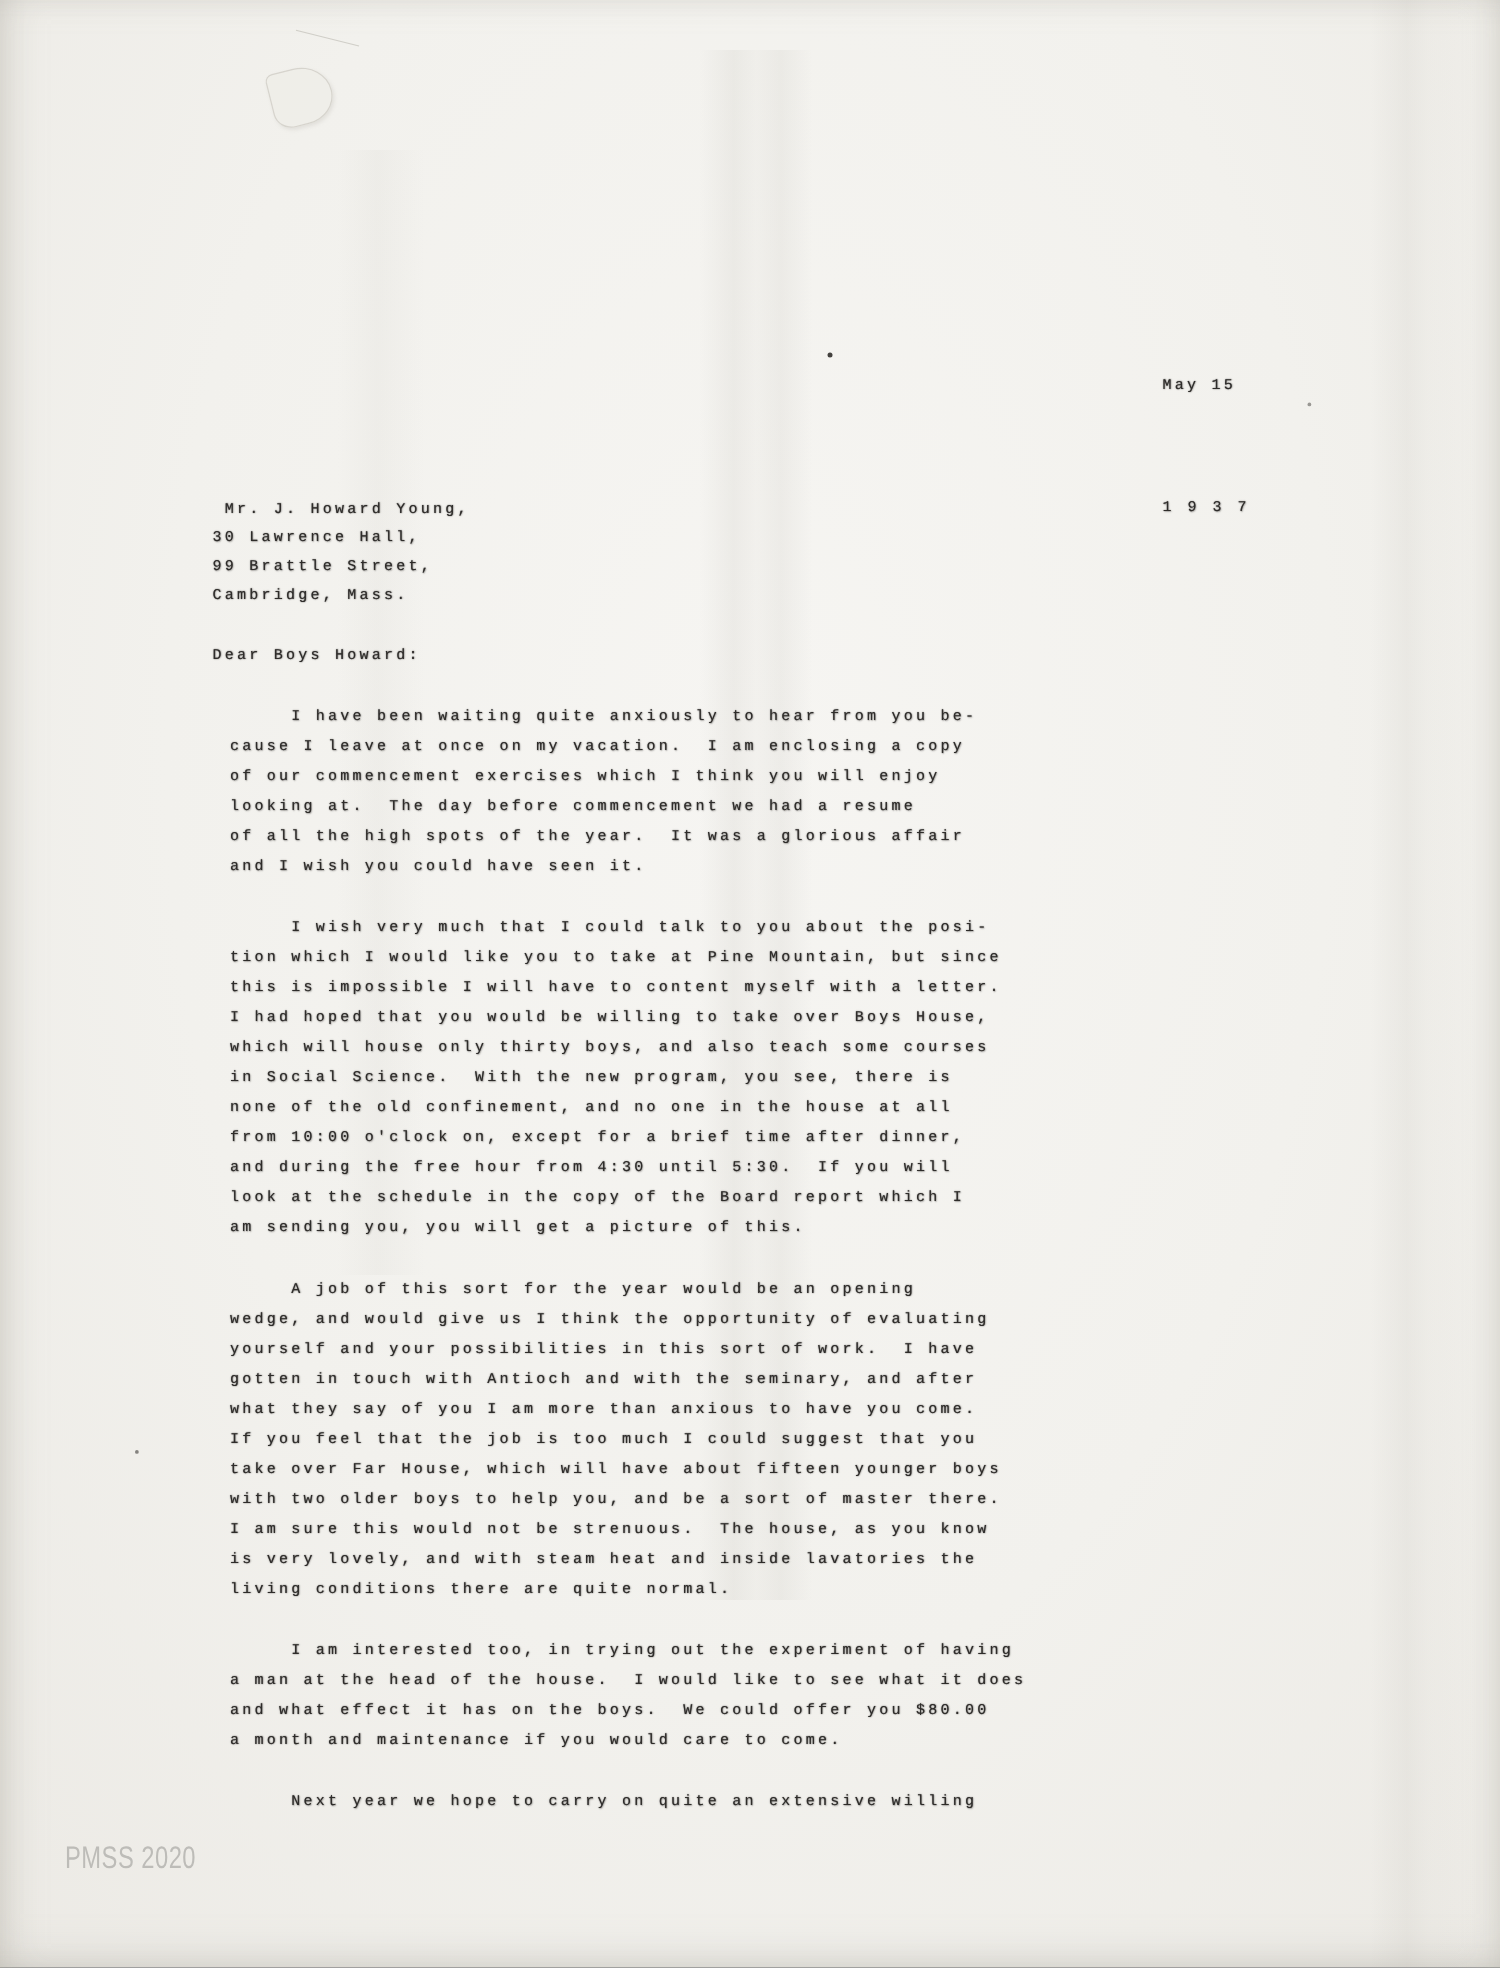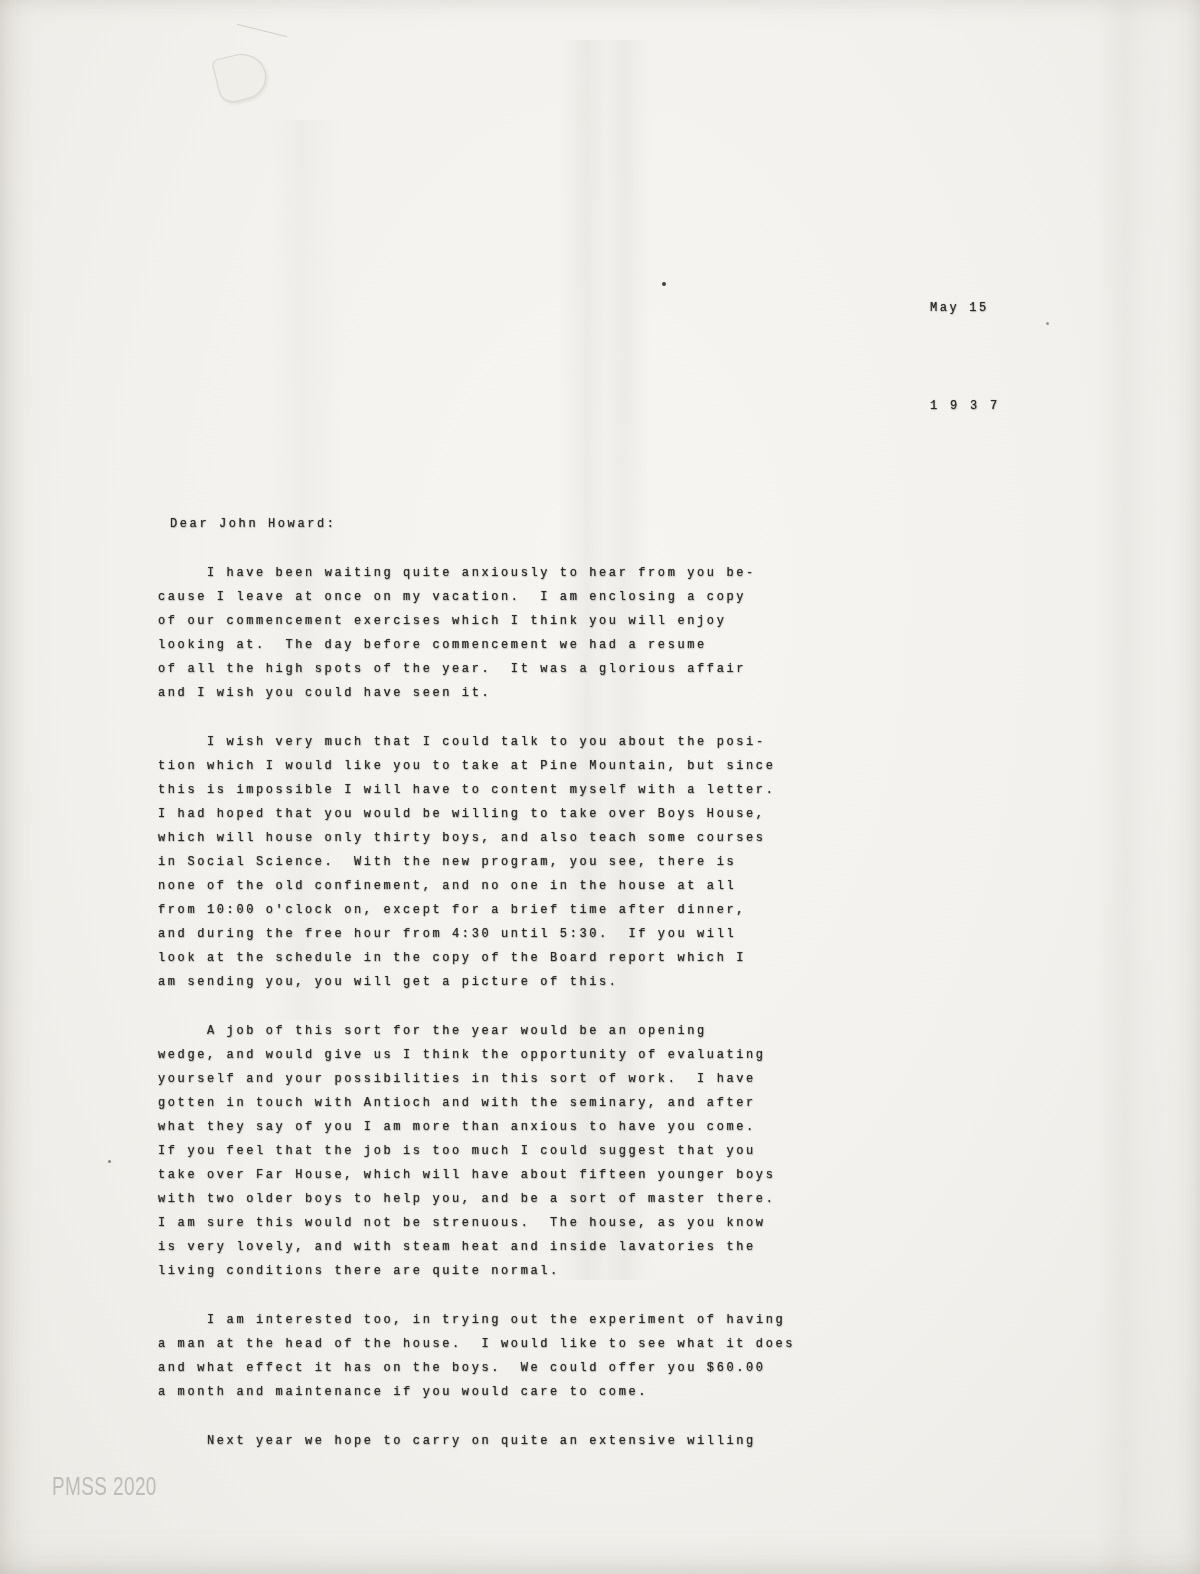--- a/index.html
+++ b/index.html
@@ -92,21 +92,21 @@
     position: absolute;
     left: 170px; top: 396px;
     line-height: 23px;
   }
   .salutation {
     position: absolute;
     left: 170px; top: 512px;
   }
   .body-block {
     position: absolute;
-    left: 158px; top: 561px;
+    left: 184px; top: 561px;
     width: 1012px;
   }
   .para {
     margin: 0 0 25px 0;
   }
   .para:last-child { margin-bottom: 0; }
   .watermark {
     position: absolute;
     left: 52px; top: 1472px;
     font-family: "Liberation Sans", sans-serif;
@@ -132,22 +132,26 @@
   <div class="speck s2"></div>
   <div class="speck s3"></div>
 
   <div class="content">
 
     <div class="date-block tw">
       <div>May 15</div>
       <div class="year">1 9 3 7</div>
     </div>
 
+    <div class="recipient tw"> Mr. J. Howard Young,
+30 Lawrence Hall,
+99 Brattle Street,
+Cambridge, Mass.</div>
 
-    <div class="salutation tw">Dear John Howard:</div>
+    <div class="salutation tw">Dear Boys Howard:</div>
 
     <div class="body-block">
       <div class="para tw">     I have been waiting quite anxiously to hear from you be-
 cause I leave at once on my vacation.  I am enclosing a copy
 of our commencement exercises which I think you will enjoy
 looking at.  The day before commencement we had a resume
 of all the high spots of the year.  It was a glorious affair
 and I wish you could have seen it.</div>
       <div class="para tw">     I wish very much that I could talk to you about the posi-
 tion which I would like you to take at Pine Mountain, but since
@@ -166,21 +170,21 @@
 gotten in touch with Antioch and with the seminary, and after
 what they say of you I am more than anxious to have you come.
 If you feel that the job is too much I could suggest that you
 take over Far House, which will have about fifteen younger boys
 with two older boys to help you, and be a sort of master there.
 I am sure this would not be strenuous.  The house, as you know
 is very lovely, and with steam heat and inside lavatories the
 living conditions there are quite normal.</div>
       <div class="para tw">     I am interested too, in trying out the experiment of having
 a man at the head of the house.  I would like to see what it does
-and what effect it has on the boys.  We could offer you $60.00
+and what effect it has on the boys.  We could offer you $80.00
 a month and maintenance if you would care to come.</div>
       <div class="para tw">     Next year we hope to carry on quite an extensive willing</div>
     </div>
 
   </div>
 
   <div class="watermark">PMSS 2020</div>
 
 </div>
 

